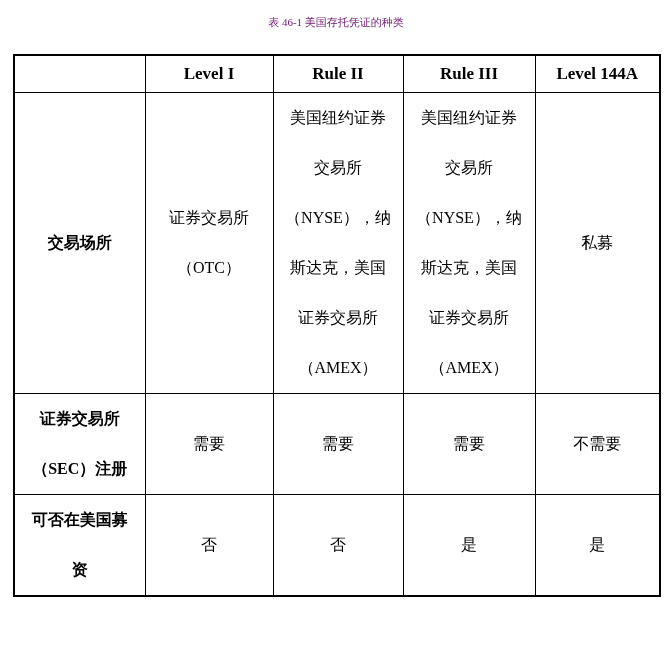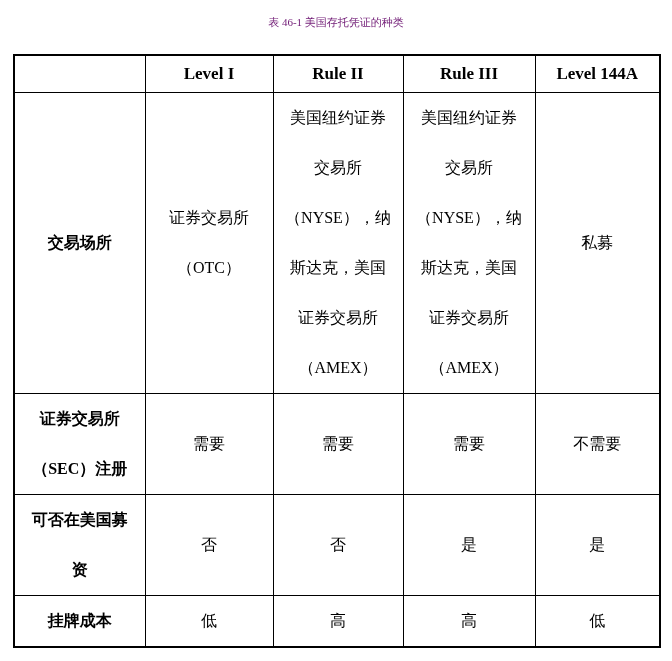--- a/index.html
+++ b/index.html
@@ -111,23 +111,16 @@
         <td class="cell-value">不需要</td>
       </tr>
       <tr class="r-raise">
         <td class="row-label">可否在美国募
 资</td>
         <td class="cell-value">否</td>
         <td class="cell-value">否</td>
         <td class="cell-value">是</td>
         <td class="cell-value">是</td>
       </tr>
-      <tr class="r-cost">
-        <td class="row-label">挂牌成本</td>
-        <td class="cell-value">低</td>
-        <td class="cell-value">高</td>
-        <td class="cell-value">高</td>
-        <td class="cell-value">低</td>
-      </tr>
     </tbody>
   </table>
 
 </div>
 
 </body></html>

